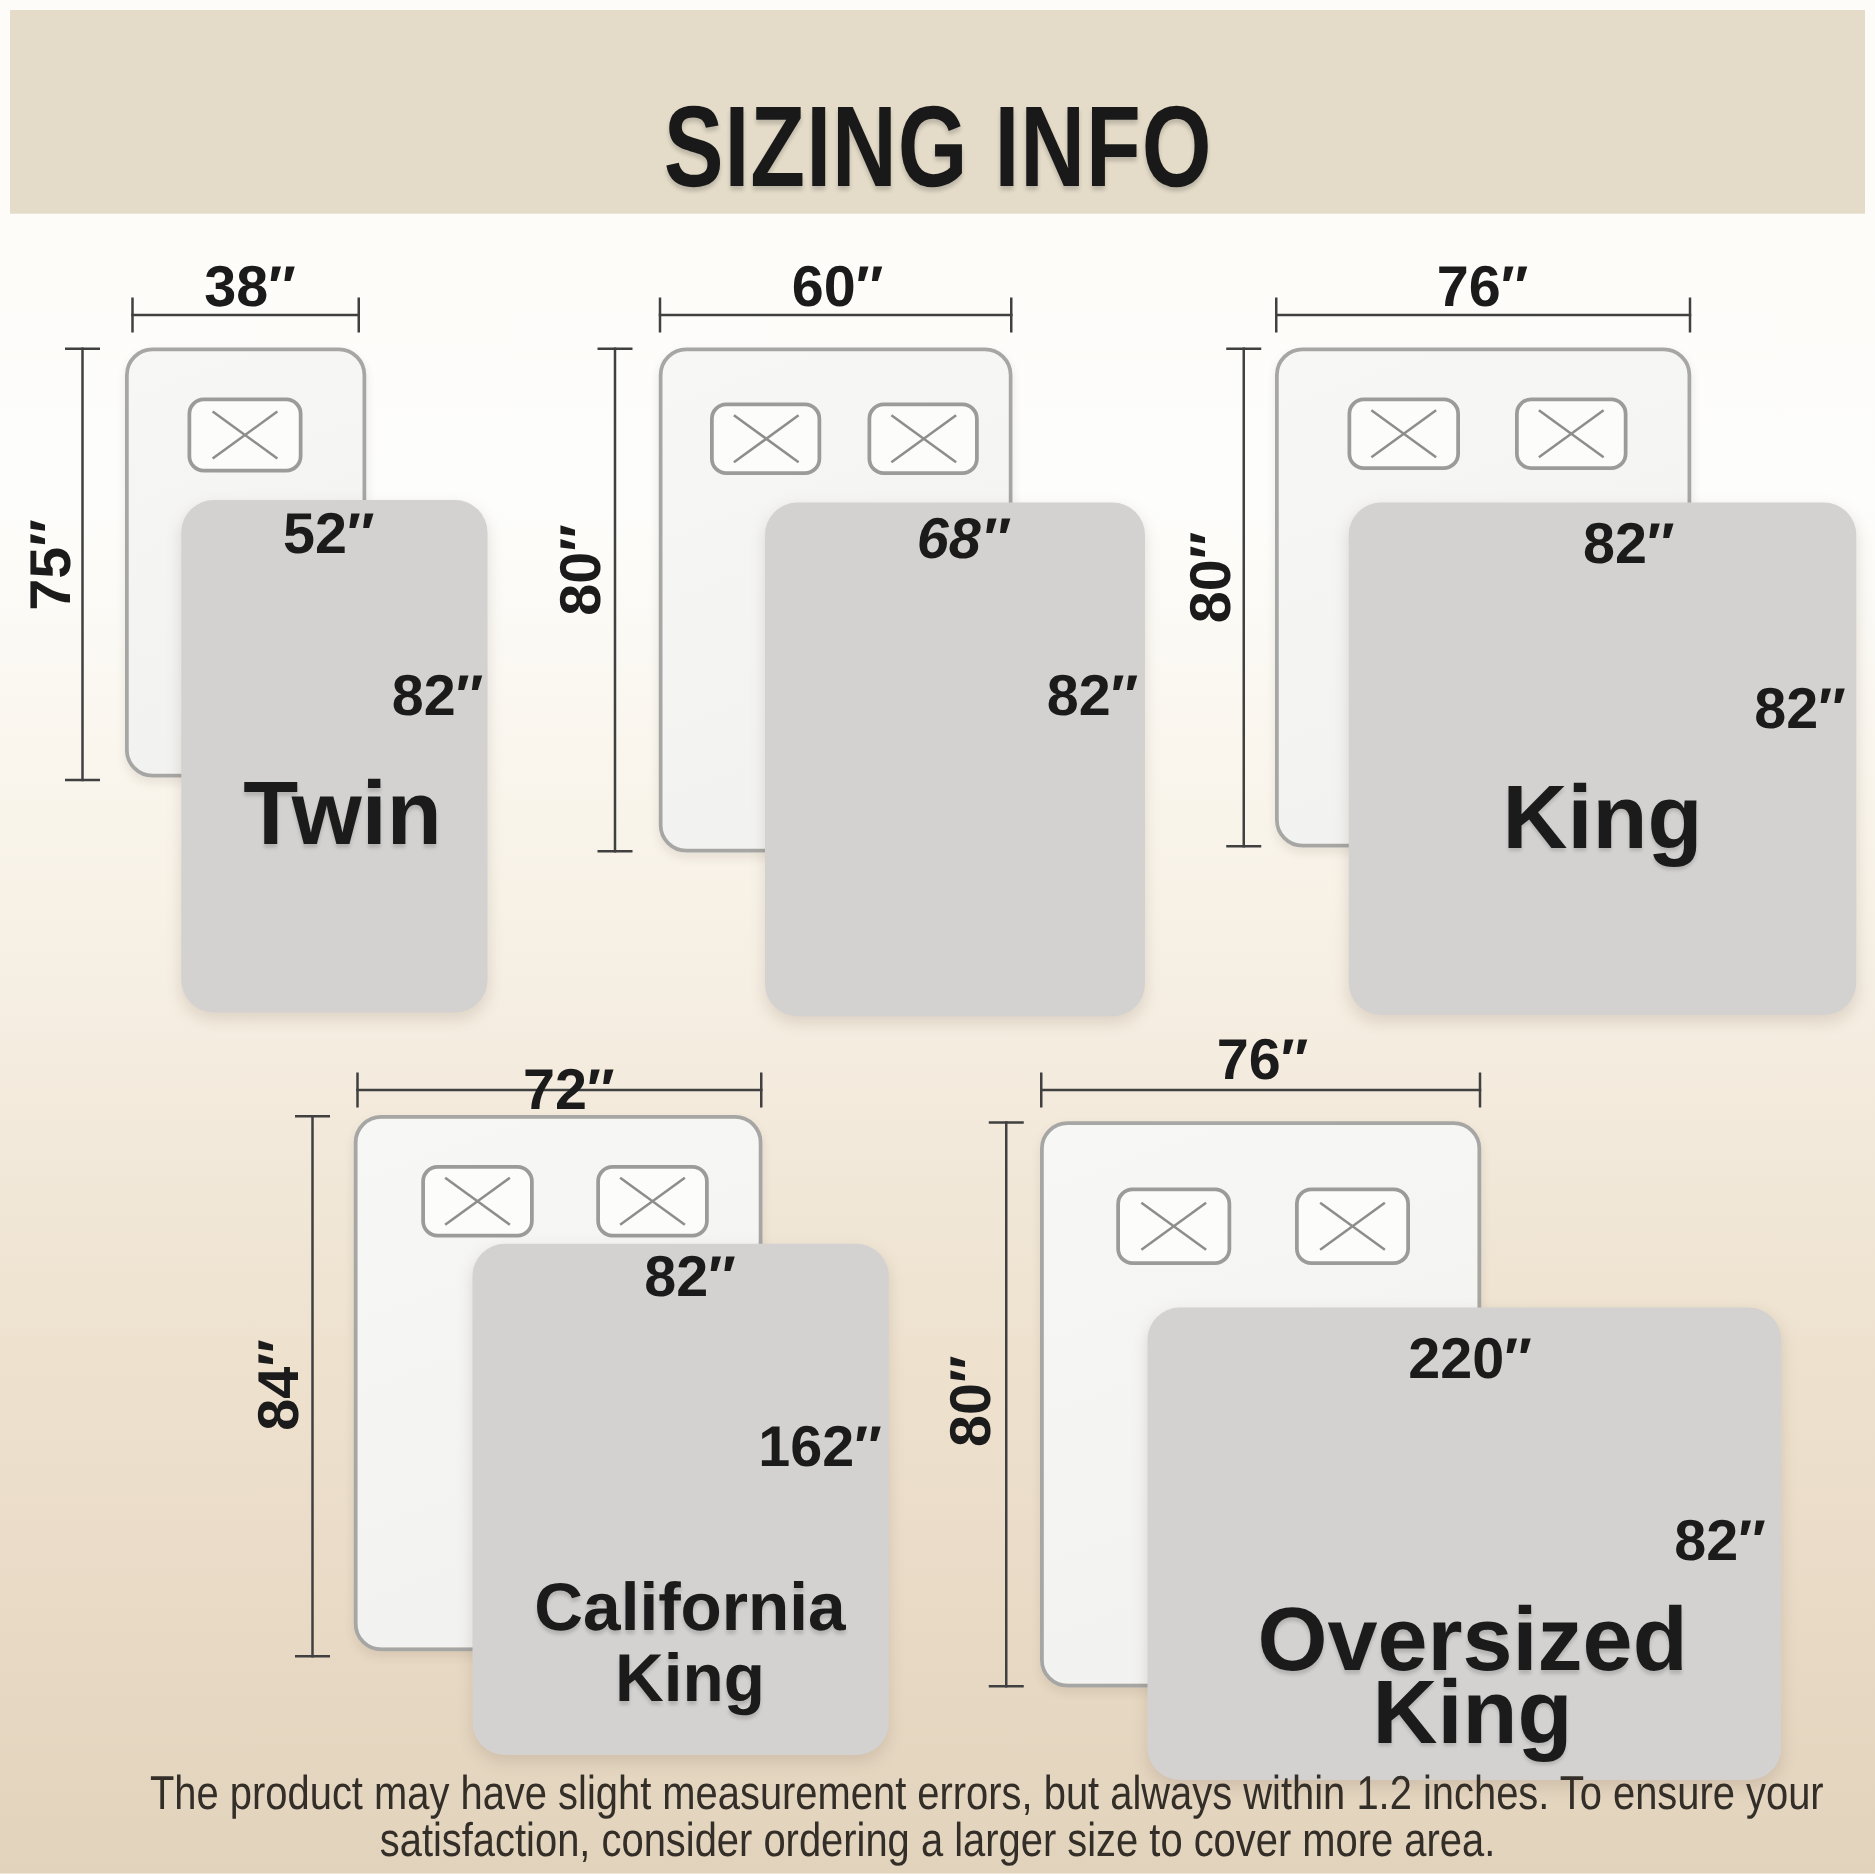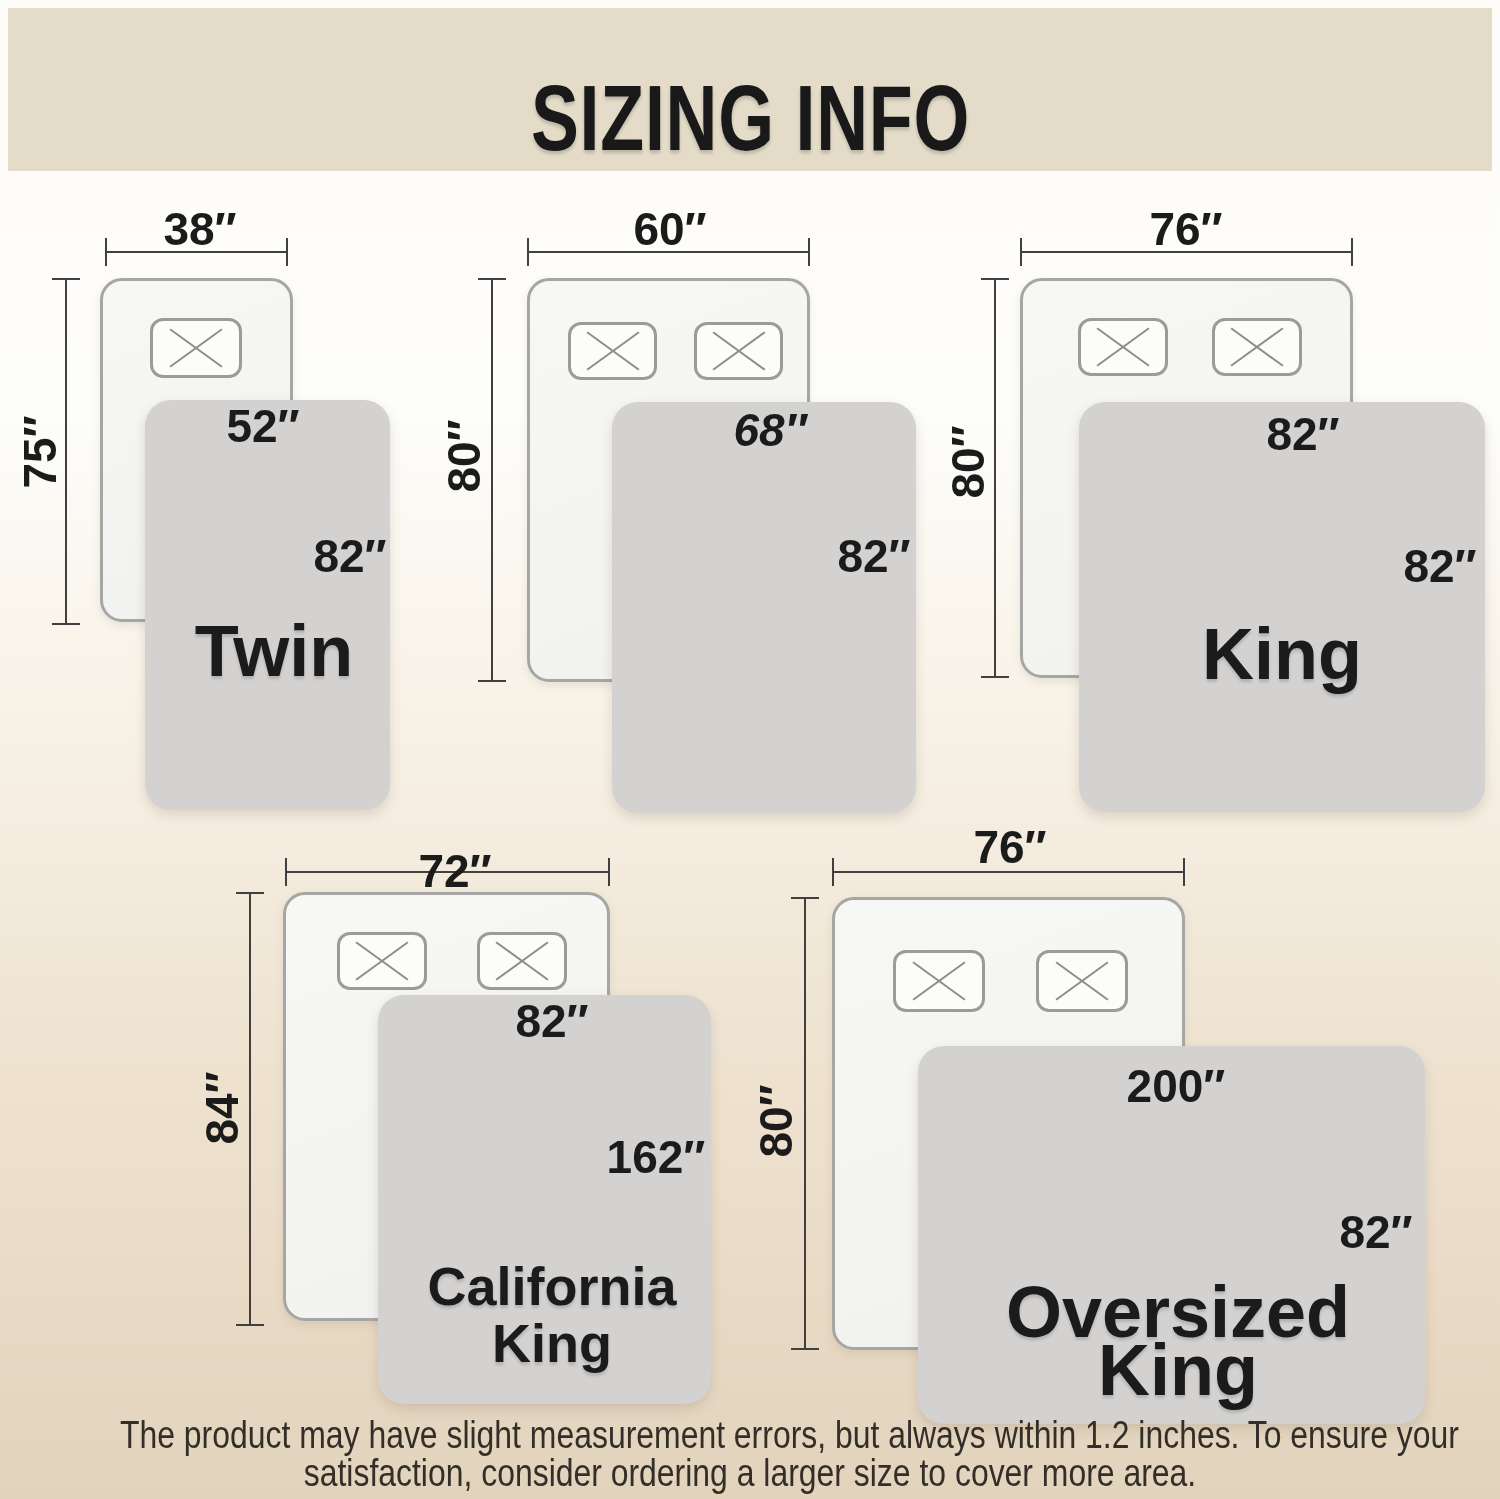--- a/index.html
+++ b/index.html
@@ -178,21 +178,21 @@
     <div class="num" style="left:1010px;top:847px;">76″</div>
     <div class="line-v" style="left:804px;top:897px;height:453px;">
         <i class="tick t"></i>
         <i class="tick b"></i>
       </div>
     <div class="num rot" style="left:776px;top:1121px;">80″</div>
     <div class="bed" style="left:832px;top:897px;width:353px;height:453px;"></div>
     <div class="pillow" style="left:893px;top:950px;width:92px;height:62px;"></div>
     <div class="pillow" style="left:1036px;top:950px;width:92px;height:62px;"></div>
     <div class="blanket" style="left:918px;top:1046px;width:507px;height:378px;"></div>
-    <div class="num" style="left:1176px;top:1086px;">200″</div>
+    <div class="num" style="left:1176px;top:1086px;">220″</div>
     <div class="num" style="left:1376px;top:1232px;">82″</div>
     <div class="name" style="left:1178px;top:1312px;">Oversized</div>
     <div class="name" style="left:1178px;top:1370px;">King</div>
   </div>
 
   <div class="footer-line" style="top:1416px;">The product may have slight measurement errors, but always within 1.2 inches. To ensure your</div>
   <div class="footer-line" style="top:1454px;">satisfaction, consider ordering a larger size to cover more area.</div>
 
 </div>
 

